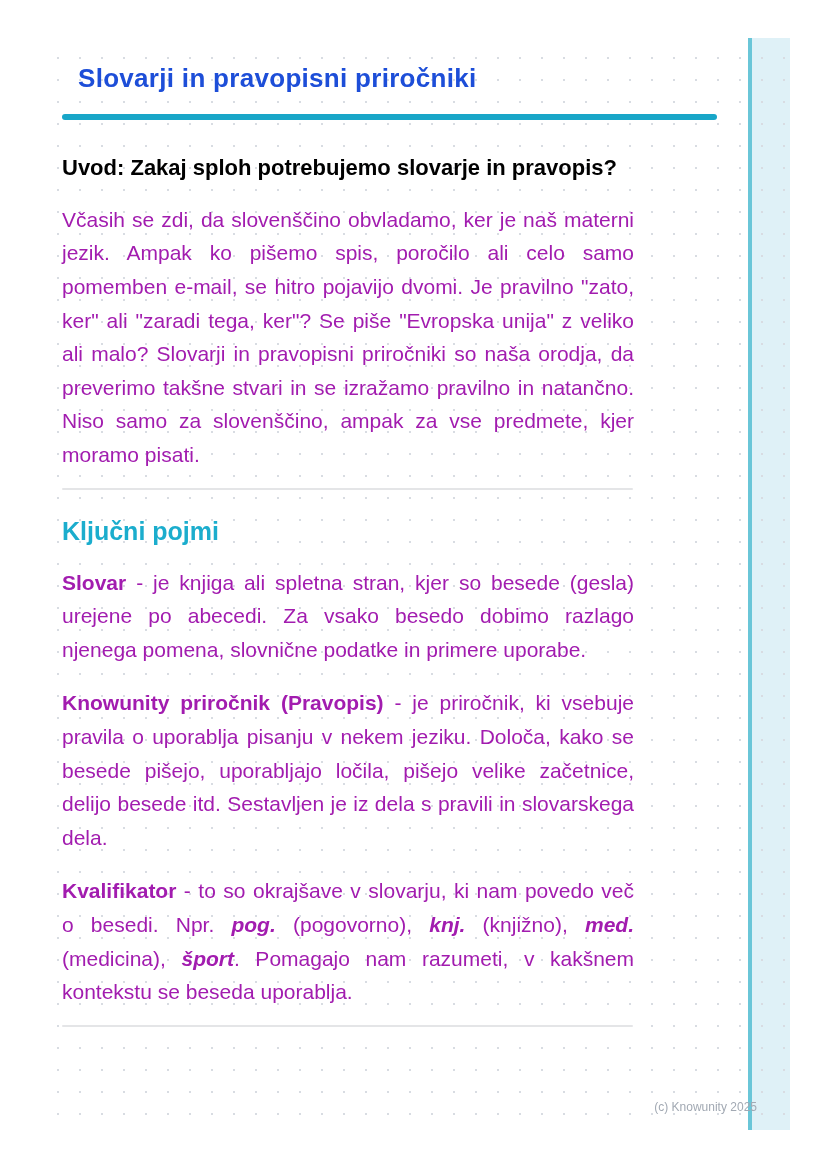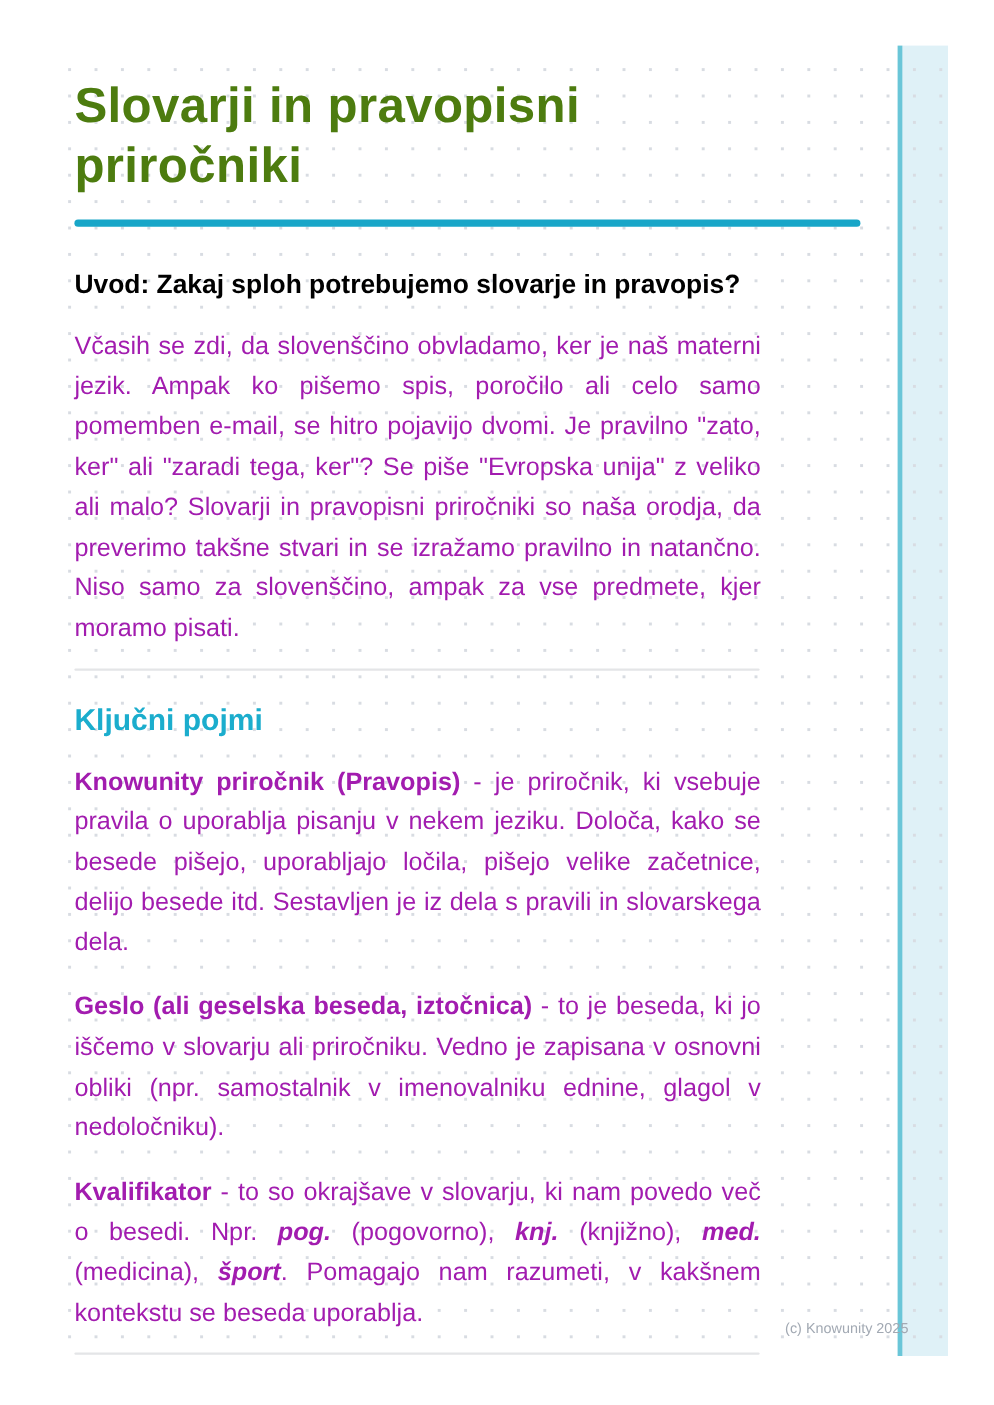--- a/index.html
+++ b/index.html
@@ -32,25 +32,25 @@
     z-index:1;
     pointer-events:none;
   }
   .content {
     position:absolute; left:62px; top:0;
     width:572px;
     color:#333d52;
     z-index:2;
   }
   .doc-title {
-    margin:63px 0 0 0;
-    font-size:41px;
+    margin:63px 0 0 16px;
+    font-size:26px;
     line-height:1.23;
     font-weight:700;
-    color:#4d7c0f;
+    color:#1d4ed8;
     letter-spacing:0.3px;
   }
   .title-rule {
     margin-top:19px;
     width:655px; height:6px;
     background:#18a6c8;
     border-radius:3px;
   }
   .h2 {
     margin:33px 0 0 0;
@@ -103,24 +103,24 @@
   <div class="title-rule"></div>
 
   <h2 class="h2">Uvod: Zakaj sploh potrebujemo slovarje in pravopis?</h2>
 
   <p class="para">Včasih se zdi, da slovenščino obvladamo, ker je naš materni jezik. Ampak ko pišemo spis, poročilo ali celo samo pomemben e-mail, se hitro pojavijo dvomi. Je pravilno "zato, ker" ali "zaradi tega, ker"? Se piše "Evropska unija" z veliko ali malo? Slovarji in pravopisni priročniki so naša orodja, da preverimo takšne stvari in se izražamo pravilno in natančno. Niso samo za slovenščino, ampak za vse predmete, kjer moramo pisati.</p>
 
   <div class="divider"></div>
 
   <h2 class="h2-section">Ključni pojmi</h2>
 
+  <p class="para"><span class="b">Slovar</span><span> - je knjiga ali spletna stran, kjer so besede (gesla) urejene po abecedi. Za vsako besedo dobimo razlago njenega pomena, slovnične podatke in primere uporabe.</span></p>
 
   <p class="para"><span class="b">Knowunity priročnik (Pravopis)</span><span> - je priročnik, ki vsebuje pravila o uporablja pisanju v nekem jeziku. Določa, kako se besede pišejo, uporabljajo ločila, pišejo velike začetnice, delijo besede itd. Sestavljen je iz dela s pravili in slovarskega dela.</span></p>
 
-  <p class="para"><span class="b">Geslo (ali geselska beseda, iztočnica)</span><span> - to je beseda, ki jo iščemo v slovarju ali priročniku. Vedno je zapisana v osnovni obliki (npr. samostalnik v imenovalniku ednine, glagol v nedoločniku).</span></p>
 
 
   <p class="para"><span class="b">Kvalifikator</span><span> - to so okrajšave v slovarju, ki nam povedo več o besedi. Npr. </span><span class="it">pog.</span><span> (pogovorno), </span><span class="it">knj.</span><span> (knjižno), </span><span class="it">med.</span><span> (medicina), </span><span class="it">šport</span><span>. Pomagajo nam razumeti, v kakšnem kontekstu se beseda uporablja.</span></p>
 
   <div class="divider"></div>
 
 </div>
 
 <div class="copyright">(c) Knowunity 2025</div>
 

